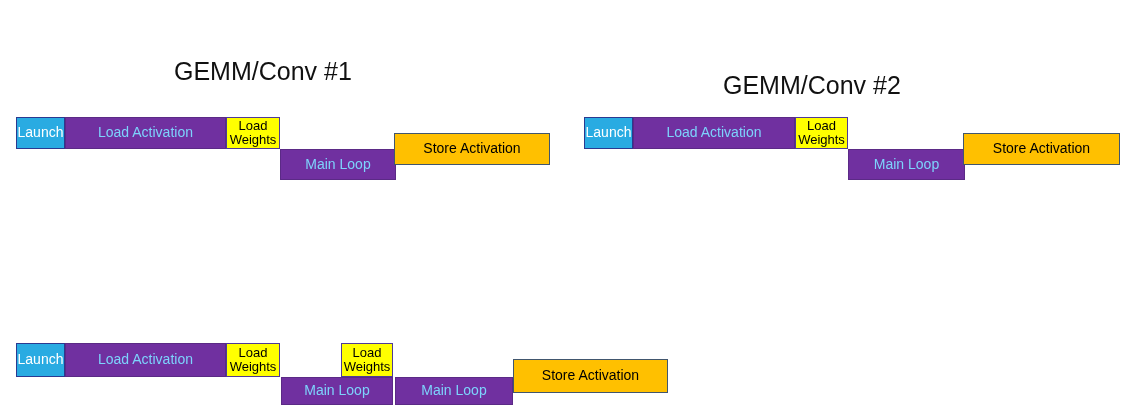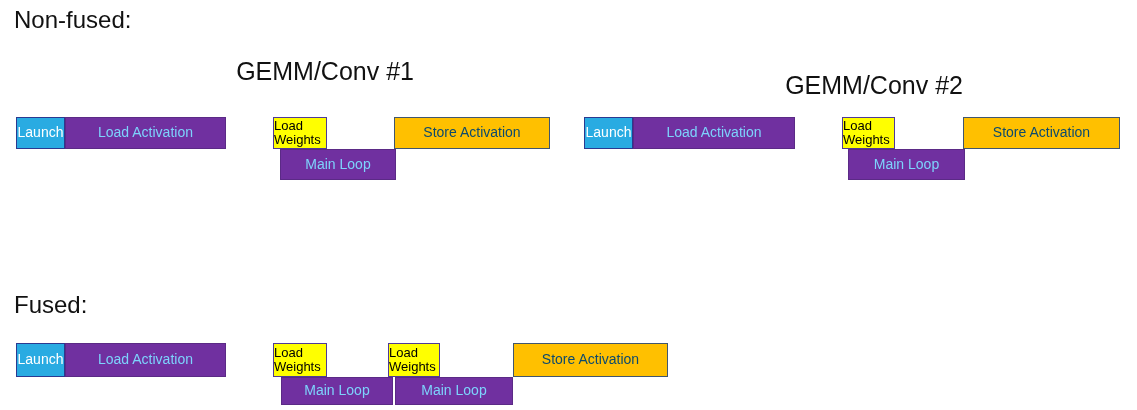--- a/index.html
+++ b/index.html
@@ -14,81 +14,79 @@
     position:absolute;
     font-size:24px;
     color:#111;
     white-space:nowrap;
   }
   .group-title{
     position:absolute;
     width:240px;
     font-size:25px;
     color:#111;
-    text-align:right;
+    text-align:left;
     white-space:nowrap;
   }
   .block{
     position:absolute;
     box-sizing:border-box;
     display:flex;
     align-items:center;
     justify-content:center;
-    text-align:left;
+    text-align:center;
     font-size:14px;
     line-height:1.1;
     overflow:hidden;
   }
   .launch{
     background:var(--launch_fill);
     border:1.5px solid var(--launch_border);
     color:#fff;
   }
   .purple{
     background:var(--purple_fill);
     border:1.5px solid var(--purple_border);
     color:#7dd3fc;
   }
   .yellow{
     background:var(--yellow_fill);
     border:1.5px solid var(--yellow_border);
     color:#000;
     font-size:13px;
-    margin-left:47px;
   }
   .orange{
     background:var(--orange_fill);
     border:1.5px solid var(--orange_border);
-    color:#0c4a6e;
+    color:#000000;
+    margin-top:16px;
   }
 </style>
 </head>
 <body>
 
 <div class="canvas">
 
-  <div class="section-label" style="left:14px;top:6px;">Non-fused:</div>
 
   <div class="group-title" style="left:174px;top:57px;">GEMM/Conv #1</div>
 
   <div class="group-title" style="left:723px;top:71px;">GEMM/Conv #2</div>
 
   <div class="block launch" style="left:16px;top:117px;width:49px;height:32px;">Launch</div>
   <div class="block purple" style="left:65px;top:117px;width:161px;height:32px;">Load Activation</div>
   <div class="block yellow" style="left:226px;top:117px;width:54px;height:32px;">Load Weights</div>
   <div class="block purple" style="left:280px;top:149px;width:116px;height:31px;">Main Loop</div>
   <div class="block orange" style="left:394px;top:117px;width:156px;height:32px;">Store Activation</div>
 
   <div class="block launch" style="left:584px;top:117px;width:49px;height:32px;">Launch</div>
   <div class="block purple" style="left:633px;top:117px;width:162px;height:32px;">Load Activation</div>
   <div class="block yellow" style="left:795px;top:117px;width:53px;height:32px;">Load Weights</div>
   <div class="block purple" style="left:848px;top:149px;width:117px;height:31px;">Main Loop</div>
   <div class="block orange" style="left:963px;top:117px;width:157px;height:32px;">Store Activation</div>
 
-  <div class="section-label" style="left:14px;top:291px;">Fused:</div>
 
   <div class="block launch" style="left:16px;top:343px;width:49px;height:34px;">Launch</div>
   <div class="block purple" style="left:65px;top:343px;width:161px;height:34px;">Load Activation</div>
   <div class="block yellow" style="left:226px;top:343px;width:54px;height:34px;">Load Weights</div>
   <div class="block purple" style="left:281px;top:377px;width:112px;height:28px;">Main Loop</div>
   <div class="block yellow" style="left:341px;top:343px;width:52px;height:34px;">Load Weights</div>
   <div class="block purple" style="left:395px;top:377px;width:118px;height:28px;">Main Loop</div>
   <div class="block orange" style="left:513px;top:343px;width:155px;height:34px;">Store Activation</div>
 
 </div>

